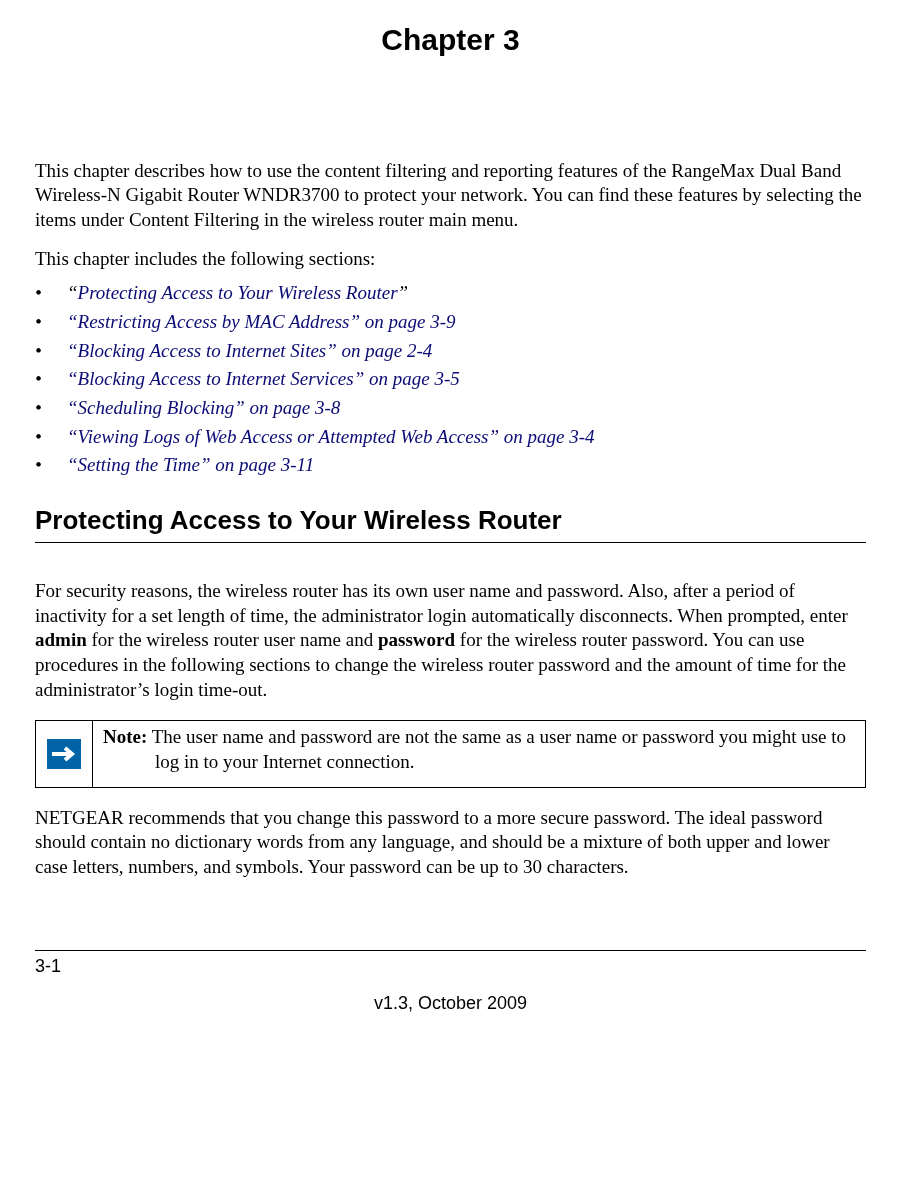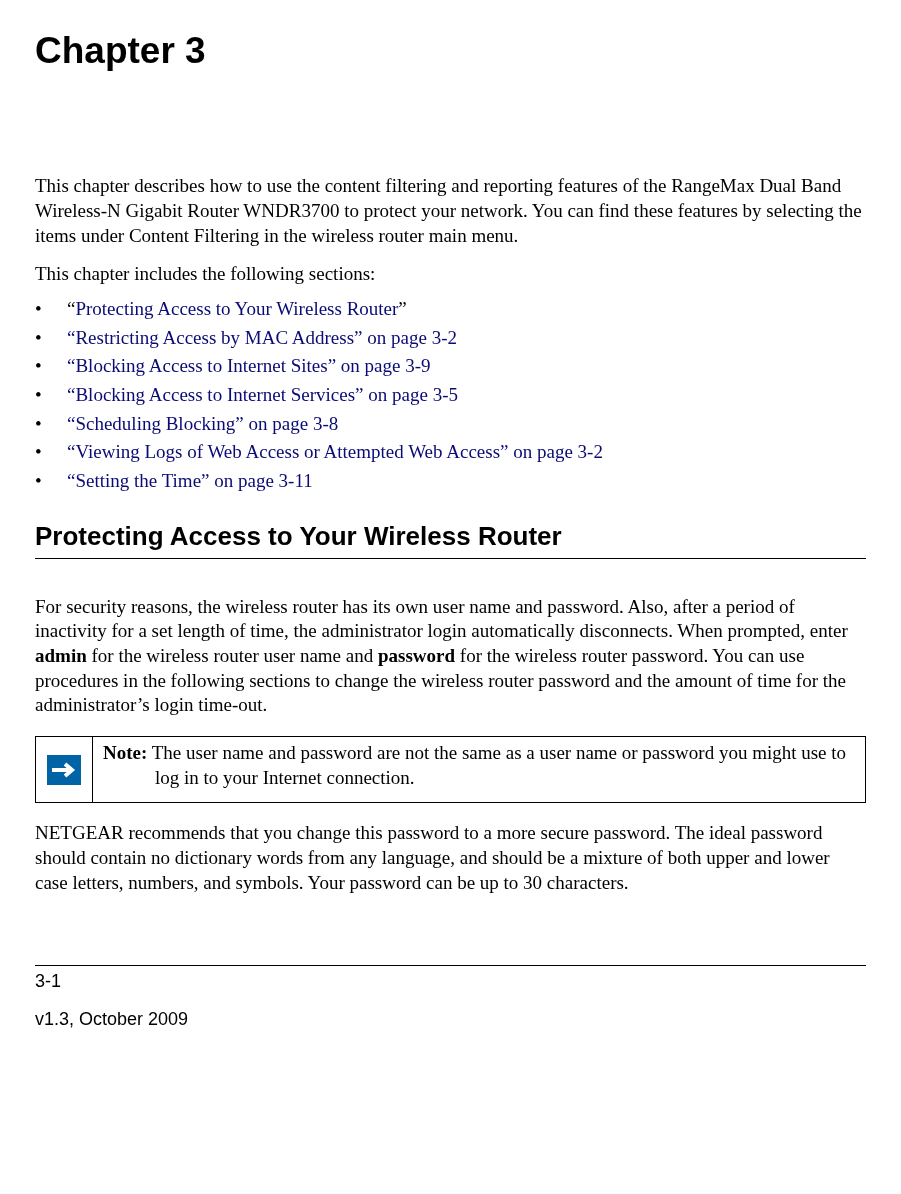--- a/index.html
+++ b/index.html
@@ -10,43 +10,44 @@
       line-height: 1.3;
       color: #000;
       background: #fff;
       width: 901px;
     }
     .page {
       padding: 20px 35px 20px 35px;
       box-sizing: border-box;
     }
     .chapter-heading {
-      text-align: left;
+      text-align: center;
       font-family: Arial, Helvetica, sans-serif;
       font-weight: bold;
-      font-size: 37px;
+      font-size: 30px;
       line-height: 1.25;
-      margin-top: 8px;
+      margin-top: 1px;
       margin-bottom: 100px;
     }
     .intro-para {
       margin: 16px 0 14px 0;
     }
     .section-list-intro {
       margin: 0 0 10px 0;
     }
     .toc-list {
       list-style: none;
       padding: 0;
       margin: 0 0 26px 0;
     }
     .toc-list li {
       margin: 4px 0;
       padding-left: 32px;
       position: relative;
+      font-style: italic;
     }
     .toc-list li::before {
       content: "•";
       position: absolute;
       left: 0;
     }
     .toc-link {
       color: #0a0b75;
     }
     .section-heading {
@@ -94,20 +95,21 @@
       border-top: 1.5px solid #000;
       margin: 70px 0 4px 0;
     }
     .page-num {
       text-align: left;
       font-family: Arial, Helvetica, sans-serif;
       font-size: 18px;
       margin: 0;
     }
     .footer-version {
+      text-align: center;
       font-family: Arial, Helvetica, sans-serif;
       font-size: 18px;
       margin: 14px 0 10px 0;
     }
     .bold {
       font-weight: bold;
     }
     .hanging {
       padding-left: 52px;
       text-indent: -52px;
@@ -121,25 +123,25 @@
   <h1 class="chapter-heading">
     <span>Chapter 3</span><br>
   </h1>
 
   <p class="intro-para">This chapter describes how to use the content filtering and reporting features of the RangeMax Dual Band Wireless-N Gigabit Router WNDR3700 to protect your network. You can find these features by selecting the items under Content Filtering in the wireless router main menu.</p>
 
   <p class="section-list-intro">This chapter includes the following sections:</p>
 
   <ul class="toc-list">
     <li><span>“</span><span class="toc-link">Protecting Access to Your Wireless Router</span><span>”</span></li>
-    <li><span class="toc-link">“Restricting Access by MAC Address” on page 3-2</span></li>
-    <li><span class="toc-link">“Blocking Access to Internet Sites” on page 3-9</span></li>
+    <li><span class="toc-link">“Restricting Access by MAC Address” on page 3-9</span></li>
+    <li><span class="toc-link">“Blocking Access to Internet Sites” on page 2-4</span></li>
     <li><span class="toc-link">“Blocking Access to Internet Services” on page 3-5</span></li>
     <li><span class="toc-link">“Scheduling Blocking” on page 3-8</span></li>
-    <li><span class="toc-link">“Viewing Logs of Web Access or Attempted Web Access” on page 3-2</span></li>
+    <li><span class="toc-link">“Viewing Logs of Web Access or Attempted Web Access” on page 3-4</span></li>
     <li><span class="toc-link">“Setting the Time” on page 3-11</span></li>
   </ul>
 
   <h2 class="section-heading">Protecting Access to Your Wireless Router</h2>
 
   <p class="body-para">
     <span>For security reasons, the wireless router has its own user name and password. Also, after a period of inactivity for a set length of time, the administrator login automatically disconnects. When prompted, enter </span><span class="bold">admin</span><span> for the wireless router user name and </span><span class="bold">password</span><span> for the wireless router password. You can use procedures in the following sections to change the wireless router password and the amount of time for the administrator’s login time-out.</span>
   </p>
 
   <table class="note-table">

